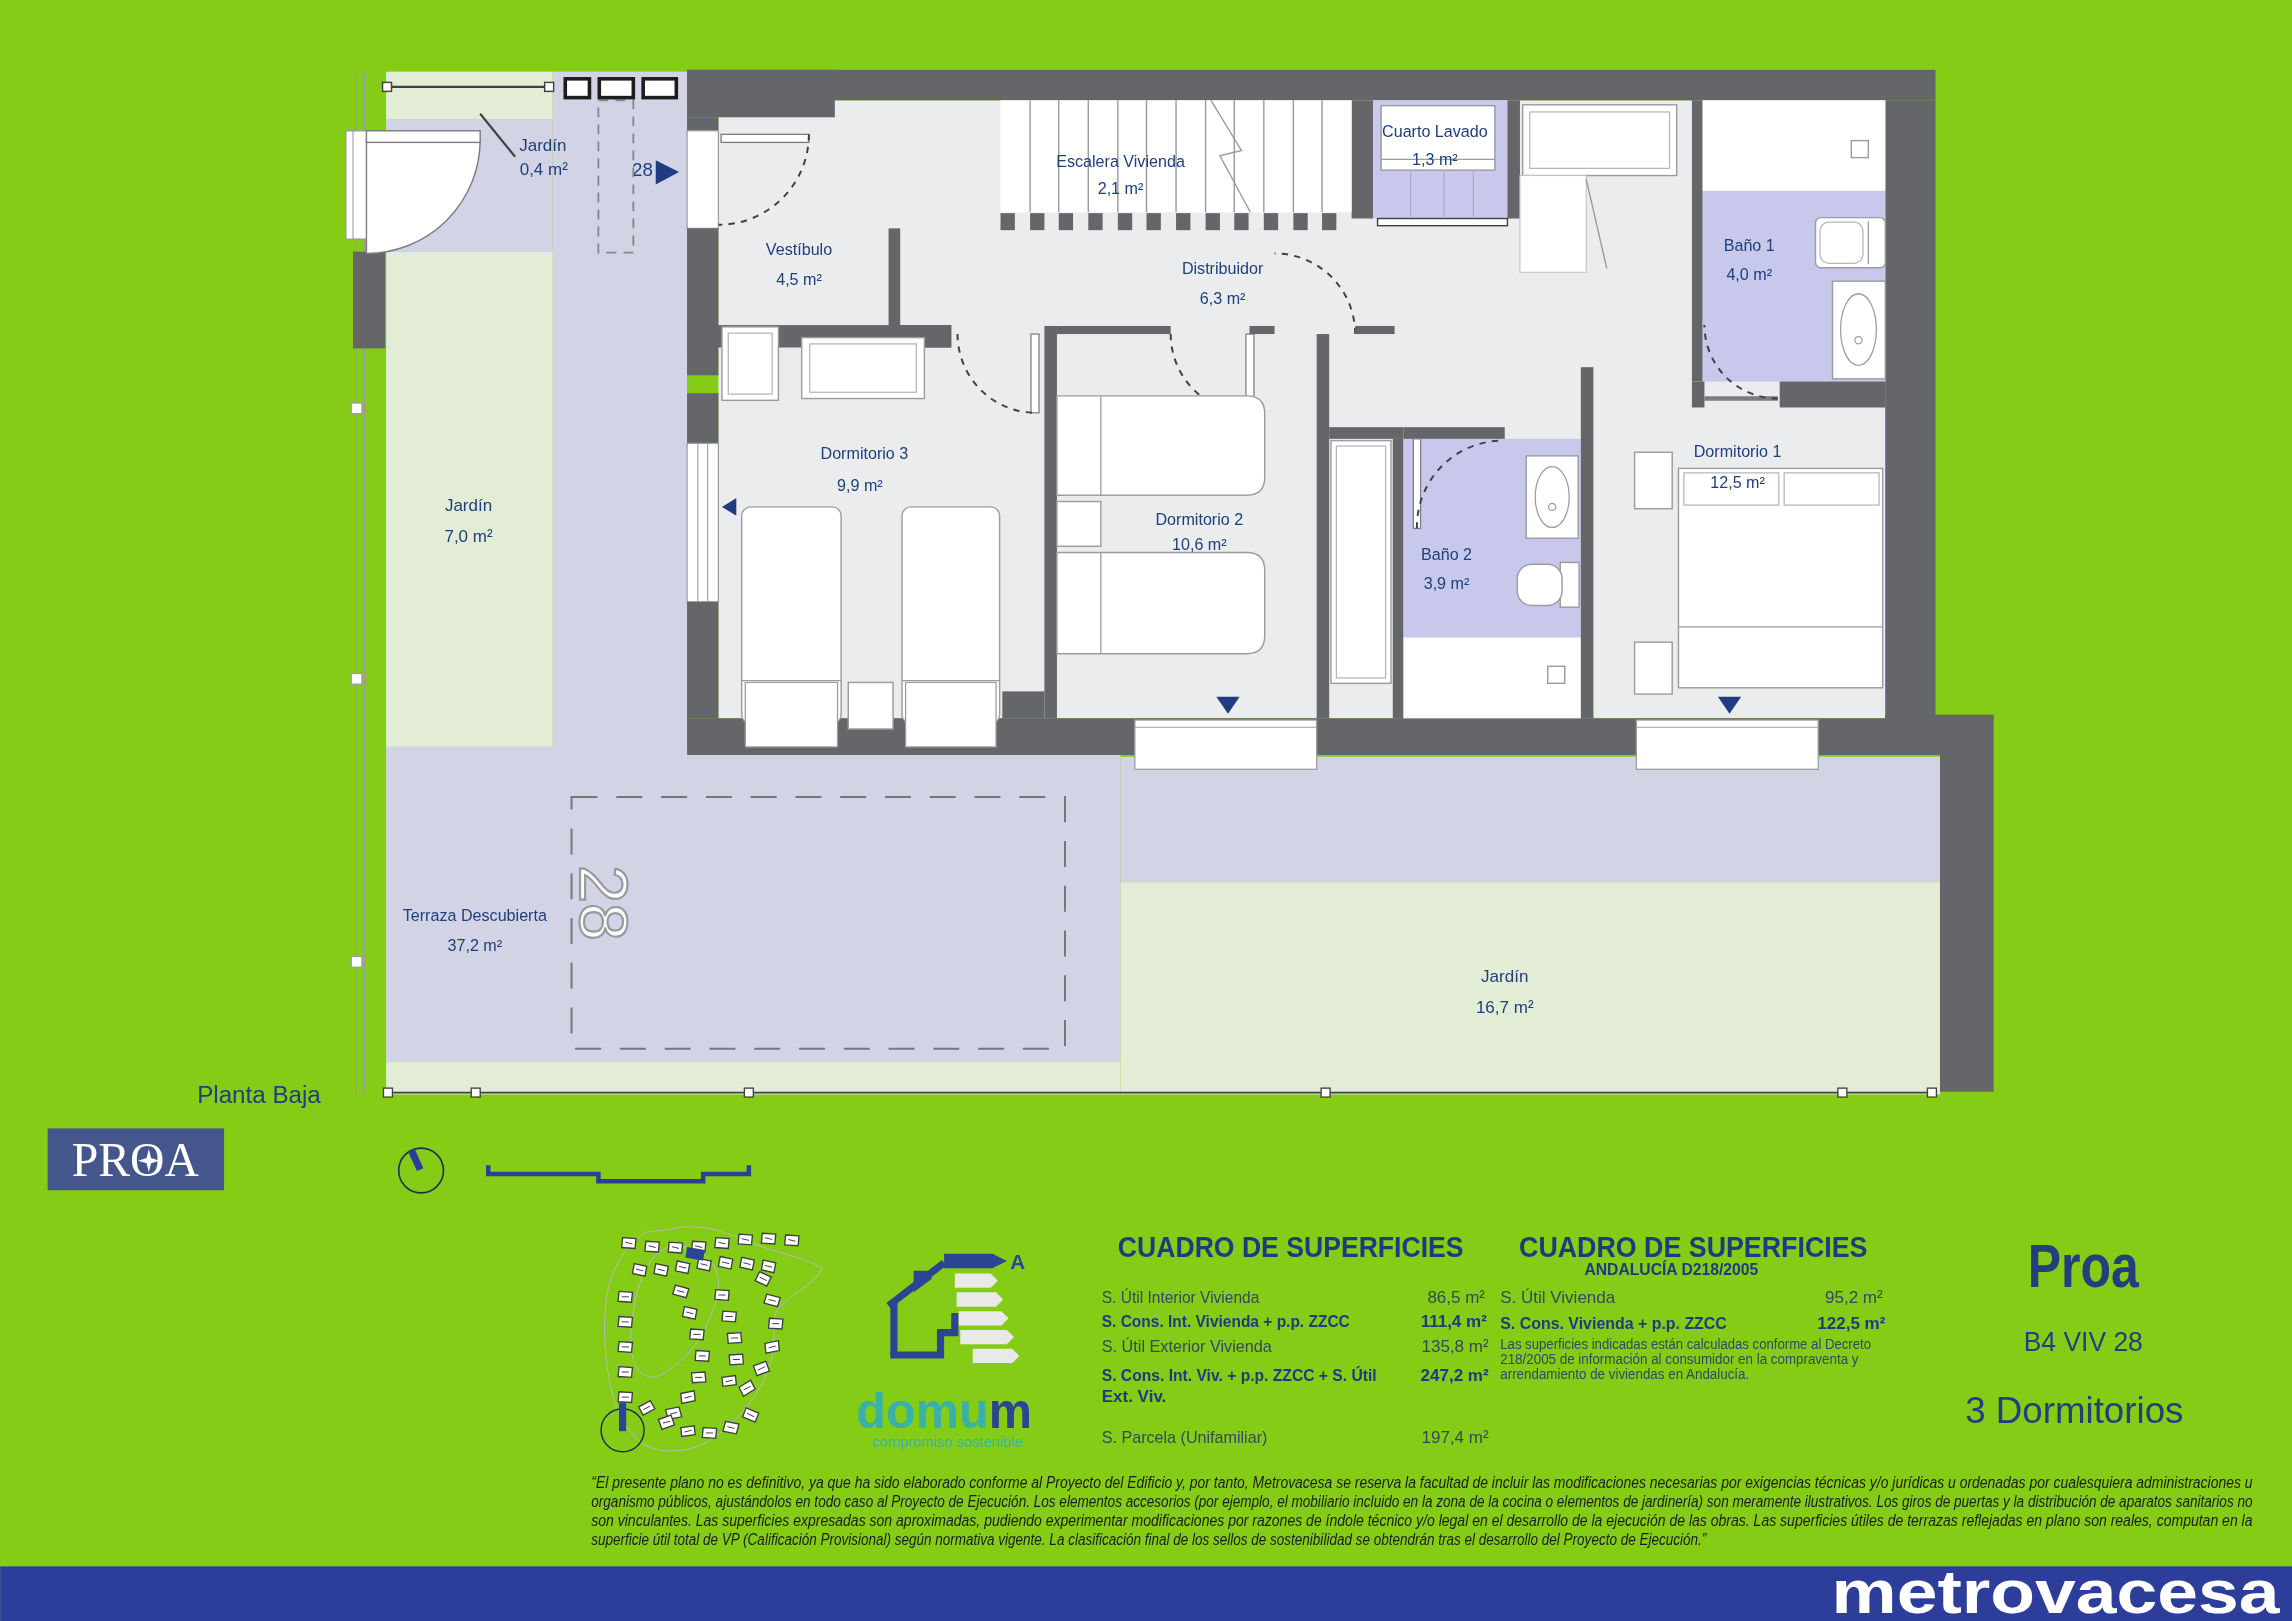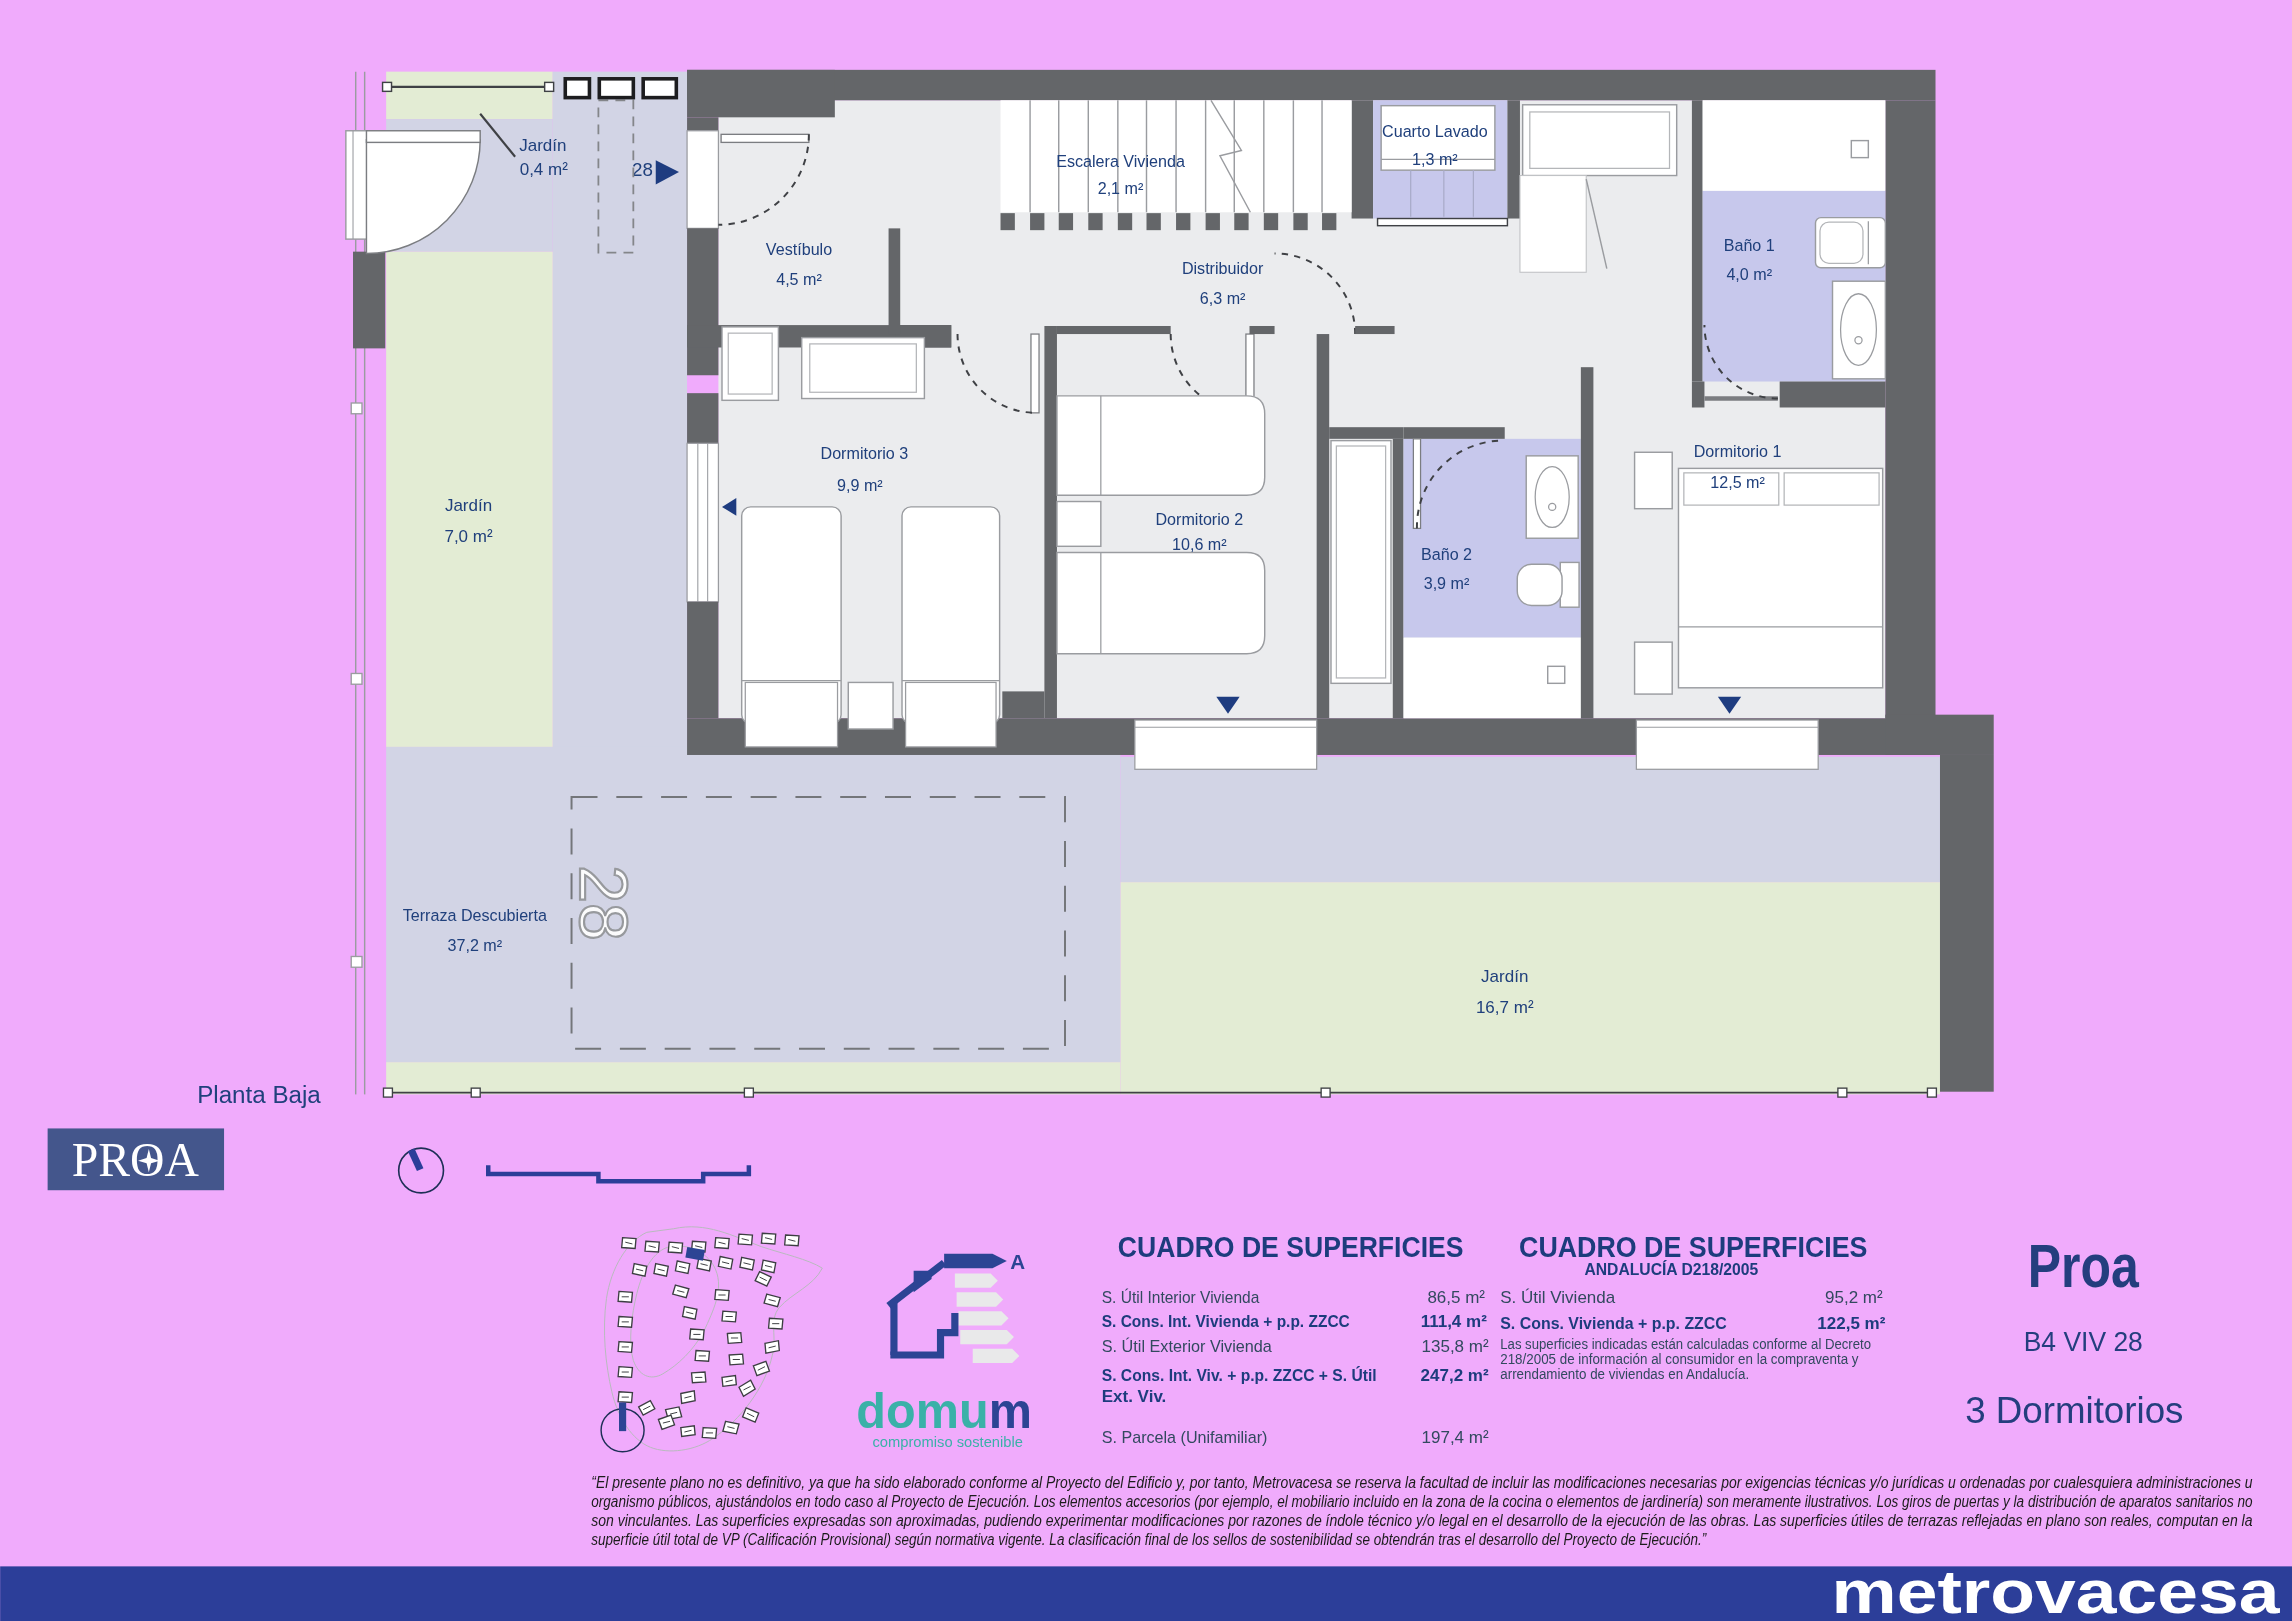--- a/index.html
+++ b/index.html
@@ -1,16 +1,16 @@
 <!DOCTYPE html>
 <html style="font-size:14.3px"><head>
 <meta charset="utf-8">
 <style>
   html,body{margin:0;padding:0;background:#ffffff;}
-  .page{position:relative;width:2293px;height:1621px;overflow:hidden;background:#f0abfc;
+  .page{position:relative;width:2293px;height:1621px;overflow:hidden;background:#84cc16;
         font-family:"Liberation Sans", sans-serif;}
   svg{position:absolute;left:0;top:0;}
 </style>
 </head>
 <body>
 <div class="page">
 <svg width="2293" height="1621" viewBox="0 0 2560 1810" font-family="Liberation Sans, sans-serif">
 <defs>
 <style>
  .wall{fill:#646669;}

